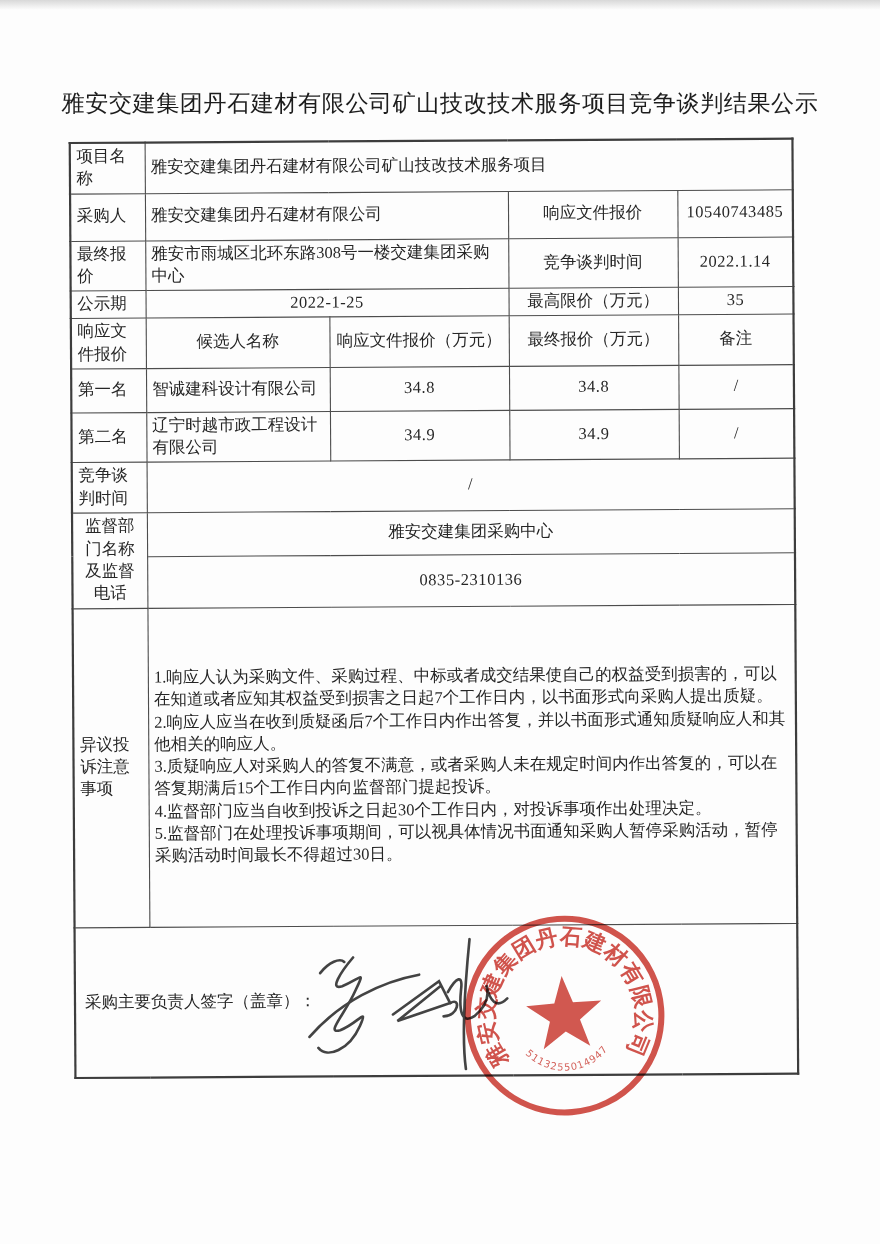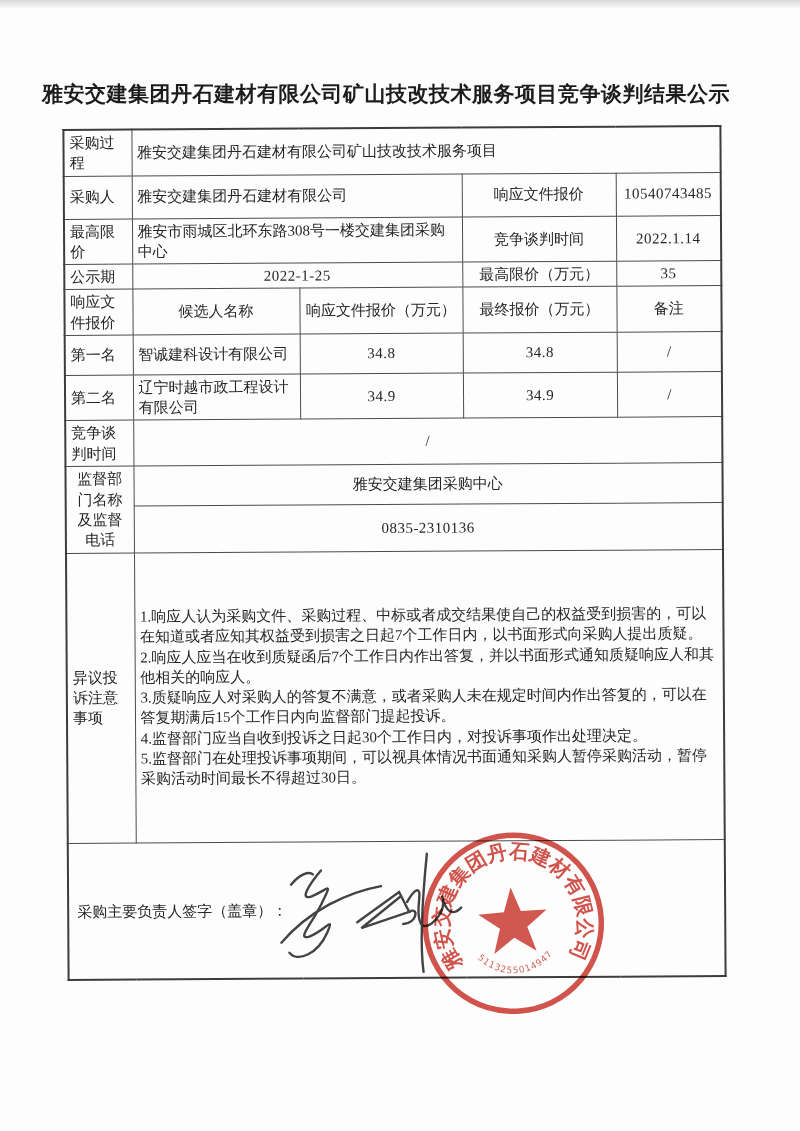--- a/index.html
+++ b/index.html
@@ -6,22 +6,22 @@
   body{
     width:800px;height:1131px;position:relative;overflow:hidden;
     background:#fdfdfd;color:#222;
     font-family:"Liberation Serif","DejaVu Serif",serif;
   }
   body::before{
     content:"";position:absolute;top:0;left:0;right:0;height:9px;
     background:linear-gradient(#d8d8d8,#fdfdfd);pointer-events:none;
   }
   .doc-title{
-    position:absolute;top:80px;left:42px;width:740px;
-    text-align:left;font-size:21px;font-weight:bold;color:#1c1c1c;
+    position:absolute;top:80px;left:30px;width:740px;
+    text-align:center;font-size:21px;font-weight:normal;color:#1c1c1c;
     letter-spacing:0.5px;
   }
   .sheet{position:absolute;left:65px;top:127px;transform:rotate(-0.35deg);}
   table.results{
     border-collapse:collapse;table-layout:fixed;width:657px;
     font-size:15px;color:#262626;
   }
   table.results{border:2px solid #3d3d3d;}
   table.results td{
     border:1px solid #4d4d4d;padding:2px 5px;vertical-align:middle;
@@ -52,33 +52,33 @@
   <colgroup>
     <col style="width:68px">
         <col style="width:167px">
         <col style="width:163px">
     <col style="width:154px">
         <col style="width:105px">
   </colgroup>
 
   <tbody>
         <tr style="height:41px">
-    <td class="lab l">采购过程</td>
+    <td class="lab l">项目名称</td>
     <td class="l" colspan="4">雅安交建集团丹石建材有限公司矿山技改技术服务项目</td>
   </tr>
 
   <tr style="height:43px">
     <td class="lab l">采购人</td>
     <td class="l" colspan="2">雅安交建集团丹石建材有限公司</td>
     <td class="c">响应文件报价</td>
     <td class="c num">10540743485</td>
   </tr>
 
   <tr style="height:42px">
-    <td class="lab l">最高限价</td>
+    <td class="lab l">最终报价</td>
     <td class="l" colspan="2">雅安市雨城区北环东路308号一楼交建集团采购中心</td>
     <td class="c">竞争谈判时间</td>
     <td class="c num">2022.1.14</td>
   </tr>
 
   <tr style="height:20px">
     <td class="lab l">公示期</td>
     <td class="c num" colspan="2">2022-1-25</td>
     <td class="c">最高限价（万元）</td>
     <td class="c num">35</td>

